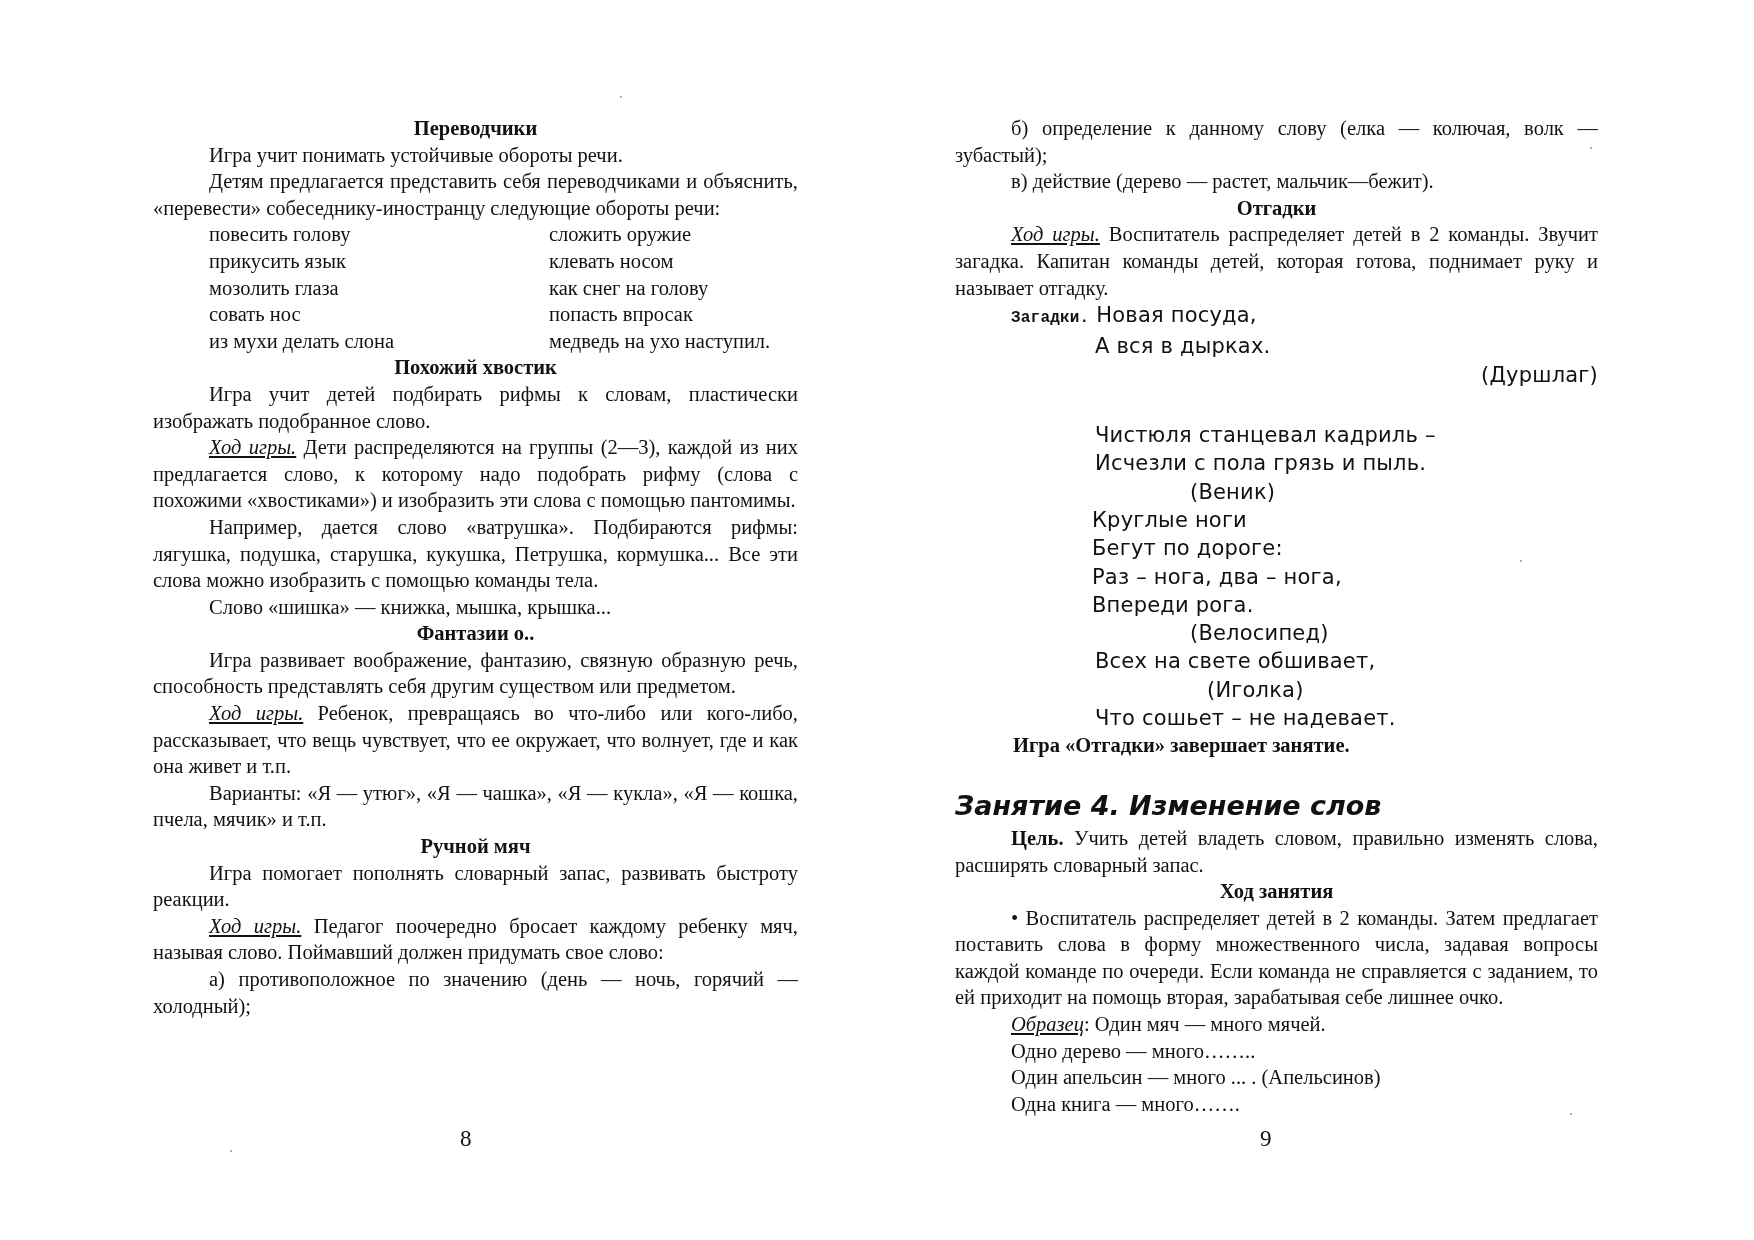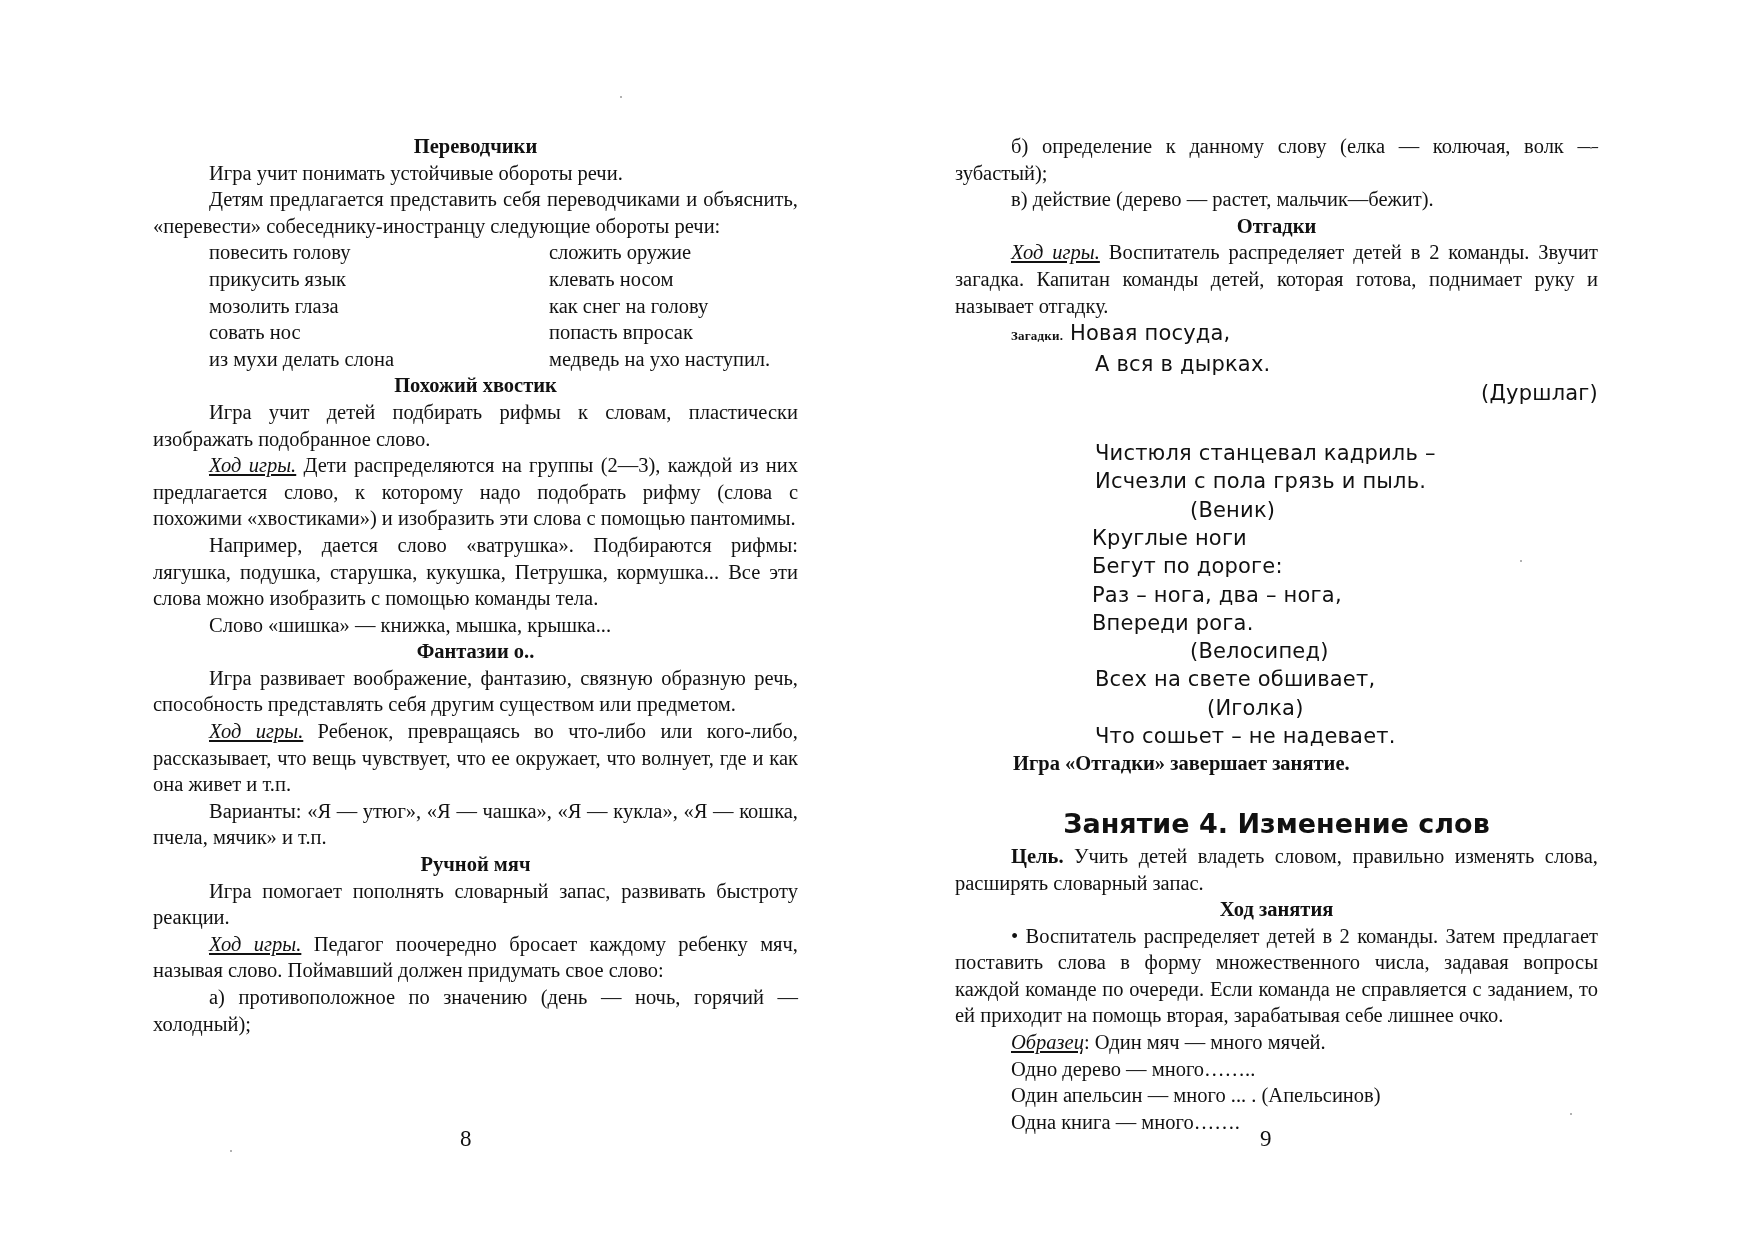--- a/index.html
+++ b/index.html
@@ -1,33 +1,33 @@
 <!DOCTYPE html>
 <html><head>
 <meta charset="utf-8">
 <style>
   html, body { margin:0; padding:0; }
   body {
     width:1754px; height:1240px; background:#ffffff; position:relative; overflow:hidden;
     color:#111; font-family:"Liberation Serif", serif;
   }
   .page { position:absolute; top:0; }
-  .col { position:absolute; top:133px; font-size:20.5px; line-height:26.6px; }
+  .col { position:absolute; top:115px; font-size:20.5px; line-height:26.6px; }
   #left-col { left:153px; width:645px; }
   #right-col { left:955px; width:643px; }
   .p { margin:0; text-align:justify; text-align-last:left; }
   .ind { text-indent:56px; }
   .h { margin:0; text-align:center; font-weight:bold; }
   .it { font-style:italic;text-decoration:underline; }
   .b { font-weight:bold; }
   .pairs { display:grid; grid-template-columns:340px 300px; padding-left:56px; }
   .pairs span { display:block; }
   .riddle { font-family:"DejaVu Sans", sans-serif; font-size:21px; line-height:28.3px; letter-spacing:0.2px; }
   .r-line { display:block; }
-  .lesson-h { font-family:"DejaVu Sans", sans-serif; font-weight:bold; font-size:27px; line-height:34px; text-align:center; margin:30px 0 2px 0; }
+  .lesson-h { font-family:"DejaVu Sans", sans-serif; font-weight:bold; font-size:27px; line-height:34px; margin:30px 0 2px 0;font-style:italic; }
   .pagenum { position:absolute; top:1126px; font-size:23px; font-family:"Liberation Serif", serif; }
   #pn-left { left:460px; }
   #pn-right { left:1260px; }
   .speck { position:absolute; width:2px; height:2px; background:#999; border-radius:1px; }
 </style>
 </head>
 <body>
 
 <div class="page">
   <div class="col" id="left-col">
@@ -70,21 +70,21 @@
 
 <div class="page">
   <div class="col" id="right-col">
     <p class="p ind">б) определение к данному слову (елка — колючая, волк — зубастый);</p>
     <p class="p ind">в) действие (дерево — растет, мальчик—бежит).</p>
 
     <p class="h">Отгадки</p>
     <p class="p ind"><span class="it">Ход игры.</span><span> Воспитатель распределяет детей в 2 команды. Звучит загадка. Капитан команды детей, которая готова, поднимает руку и называет отгадку.</span></p>
 
     <div class="riddle">
-      <span class="r-line" style="padding-left:56px;"><span class="b" style="font-family:Liberation Serif, serif;font-size:13px;">Загадки.</span> <span>Новая посуда,</span></span>
+      <span class="r-line" style="padding-left:56px;"><span class="b" style="font-family:Liberation Mono, monospace;font-size:16px;">Загадки.</span> <span>Новая посуда,</span></span>
       <span class="r-line" style="padding-left:140px;">А вся в дырках.</span>
       <span class="r-line" style="padding-left:222px;text-align:right;">(Дуршлаг)</span>
       <span class="r-line" style="padding-left:140px;margin-top:32px;">Чистюля станцевал кадриль –</span>
       <span class="r-line" style="padding-left:140px;">Исчезли с пола грязь и пыль.</span>
       <span class="r-line" style="padding-left:235px;">(Веник)</span>
       <span class="r-line" style="padding-left:137px;">Круглые ноги</span>
       <span class="r-line" style="padding-left:137px;">Бегут по дороге:</span>
       <span class="r-line" style="padding-left:137px;">Раз – нога, два – нога,</span>
       <span class="r-line" style="padding-left:137px;">Впереди рога.</span>
       <span class="r-line" style="padding-left:235px;">(Велосипед)</span>

